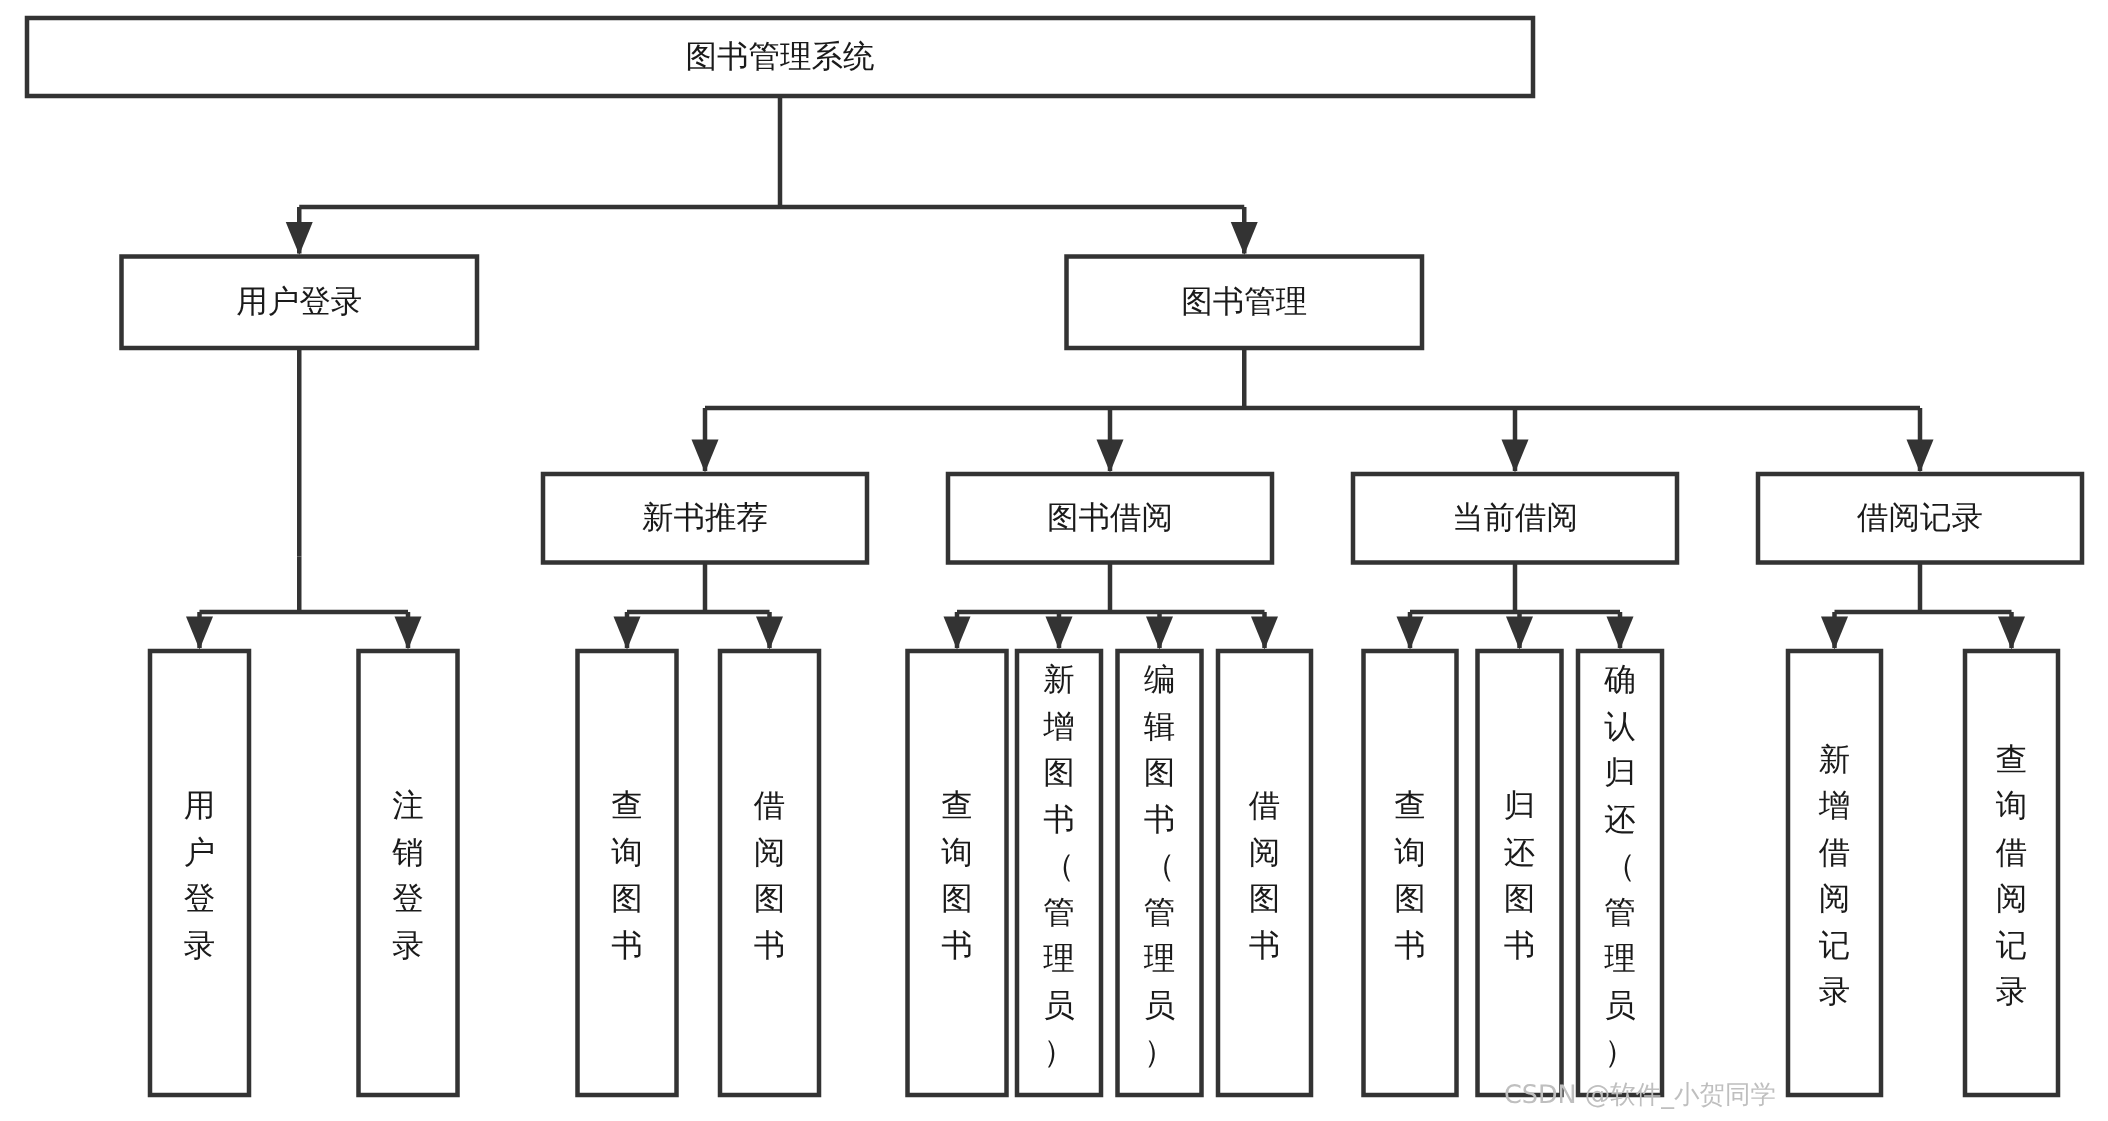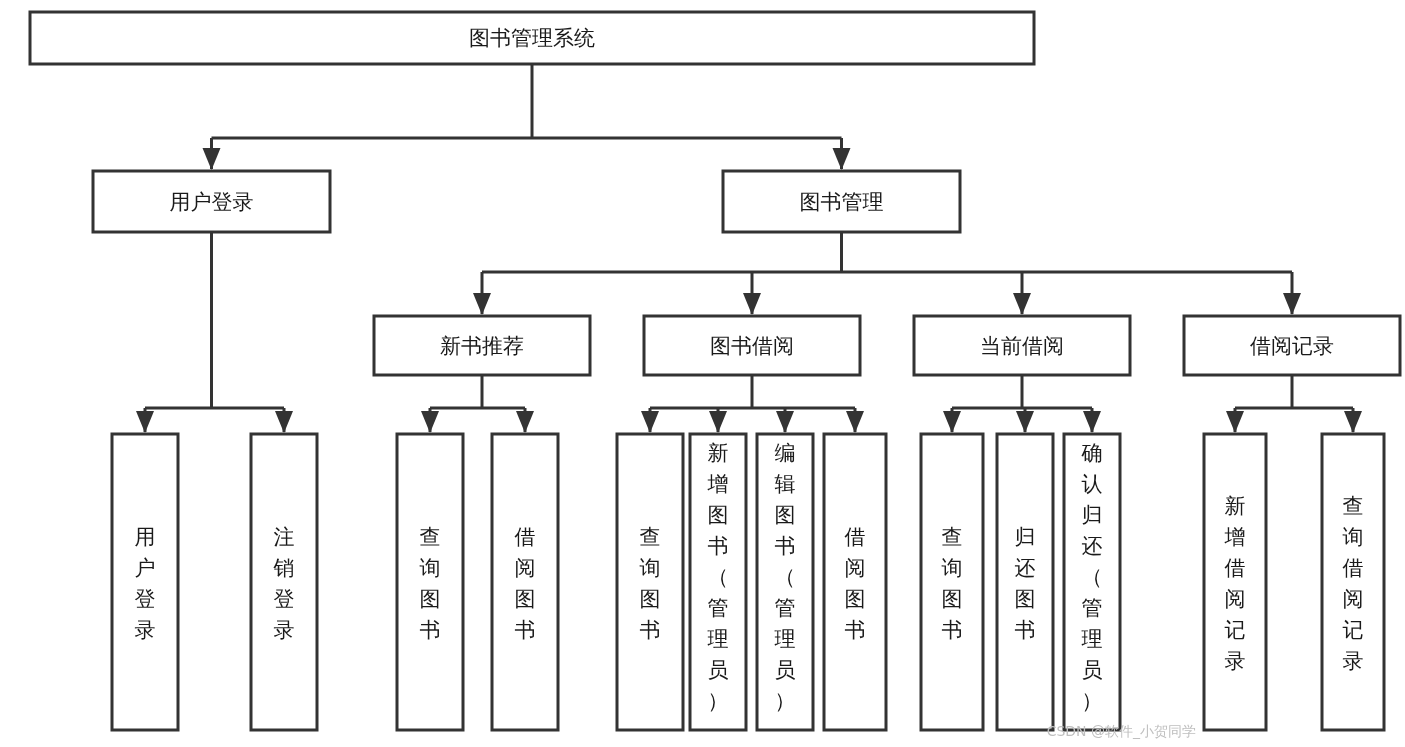--- a/index.html
+++ b/index.html
@@ -9,21 +9,21 @@
   }
   body {
     width: 1405px;
     height: 747px;
     font-family: "DejaVu Sans", "Liberation Sans", sans-serif;
     overflow: hidden;
     position: relative;
   }
   #diagram-root {
     position: absolute;
-    left: 12px;
+    left: 0;
     top: 0;
     width: 1192px;
     height: 747px;
     text-decoration: underline;
   }
   svg.flow {
     display: block;
     width: 1405px;
     height: 747px;
   }
@@ -52,21 +52,21 @@
   }
   .arrow-head {
     fill: #333333;
     stroke: none;
   }
   .watermark {
     position: absolute;
     right: 8px;
     bottom: 6px;
     font-family: "DejaVu Sans", "Liberation Sans", sans-serif;
-    font-size: 14px;
+    font-size: 17px;
     color: #bfbfbf;
     white-space: nowrap;
     pointer-events: none;
     text-align: right;
   }
 </style>
 </head>
 <body>
 
 <div id="diagram-root">

